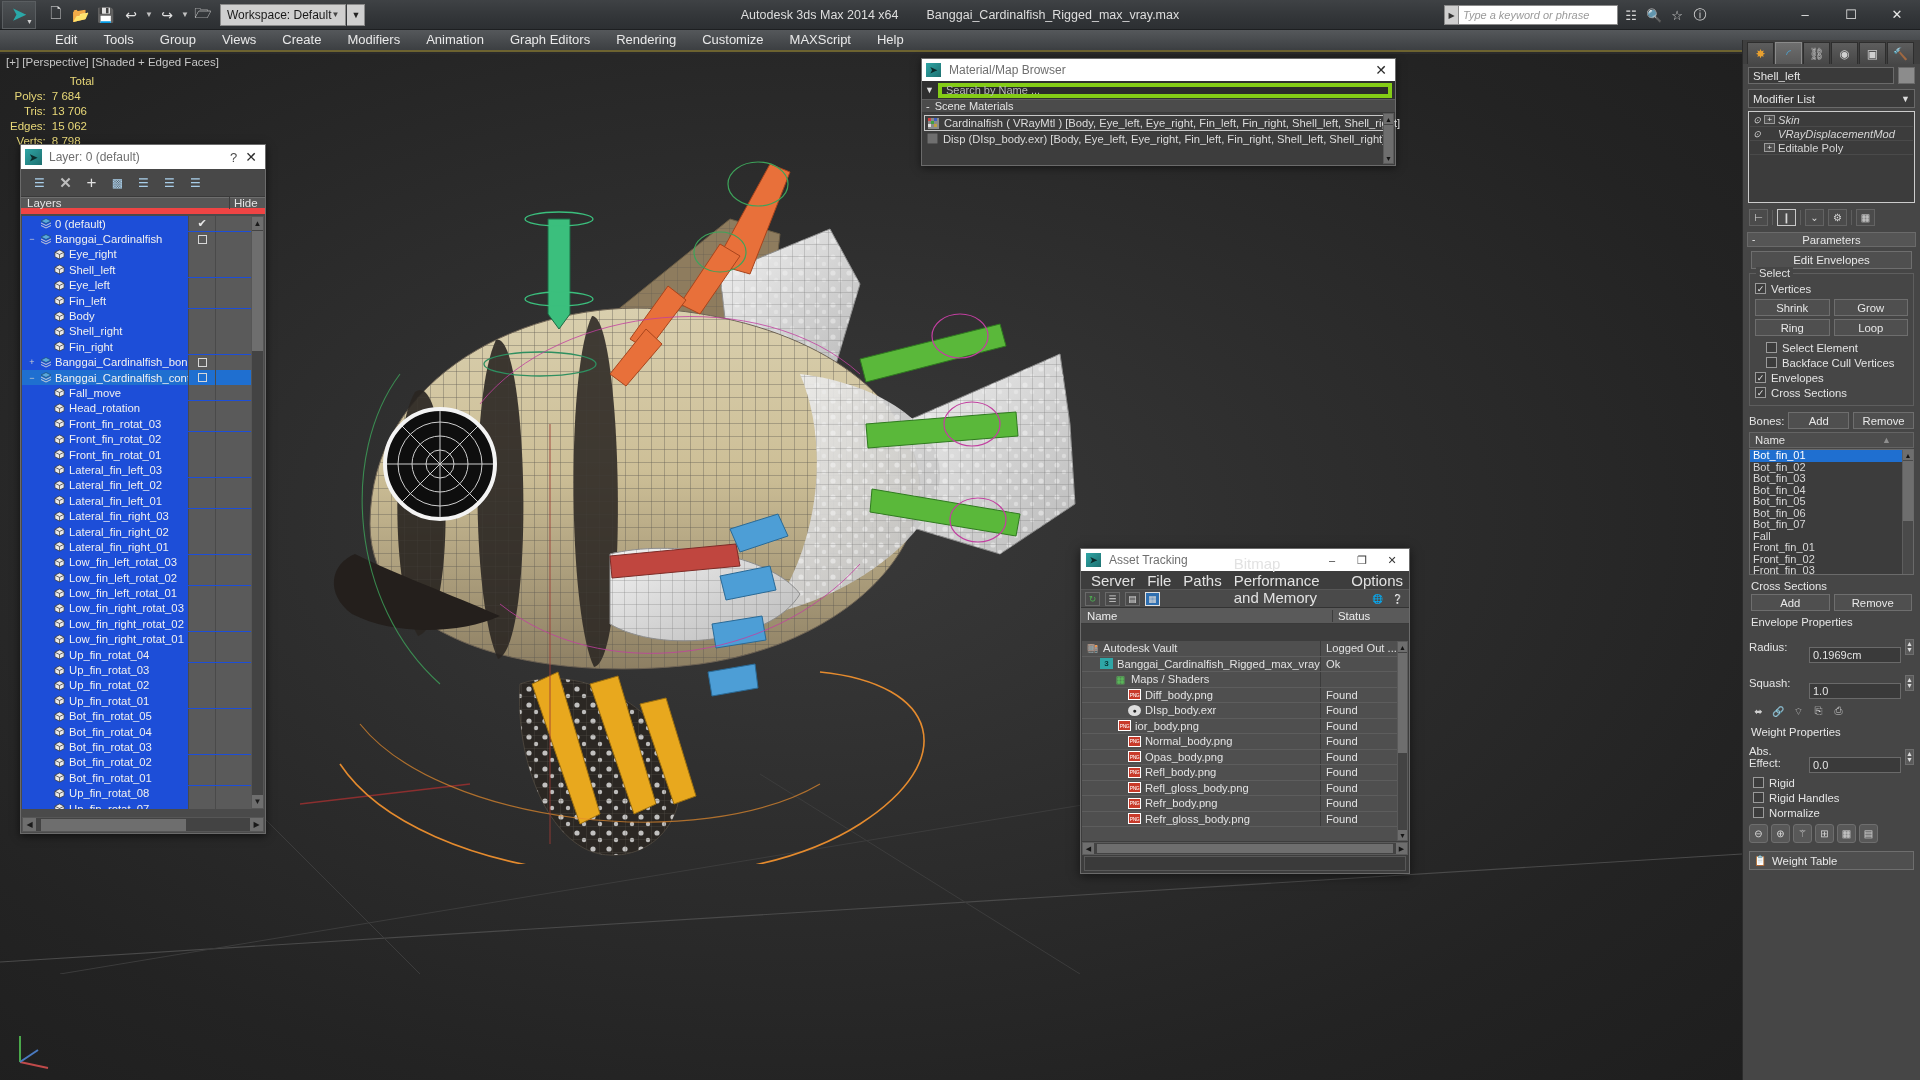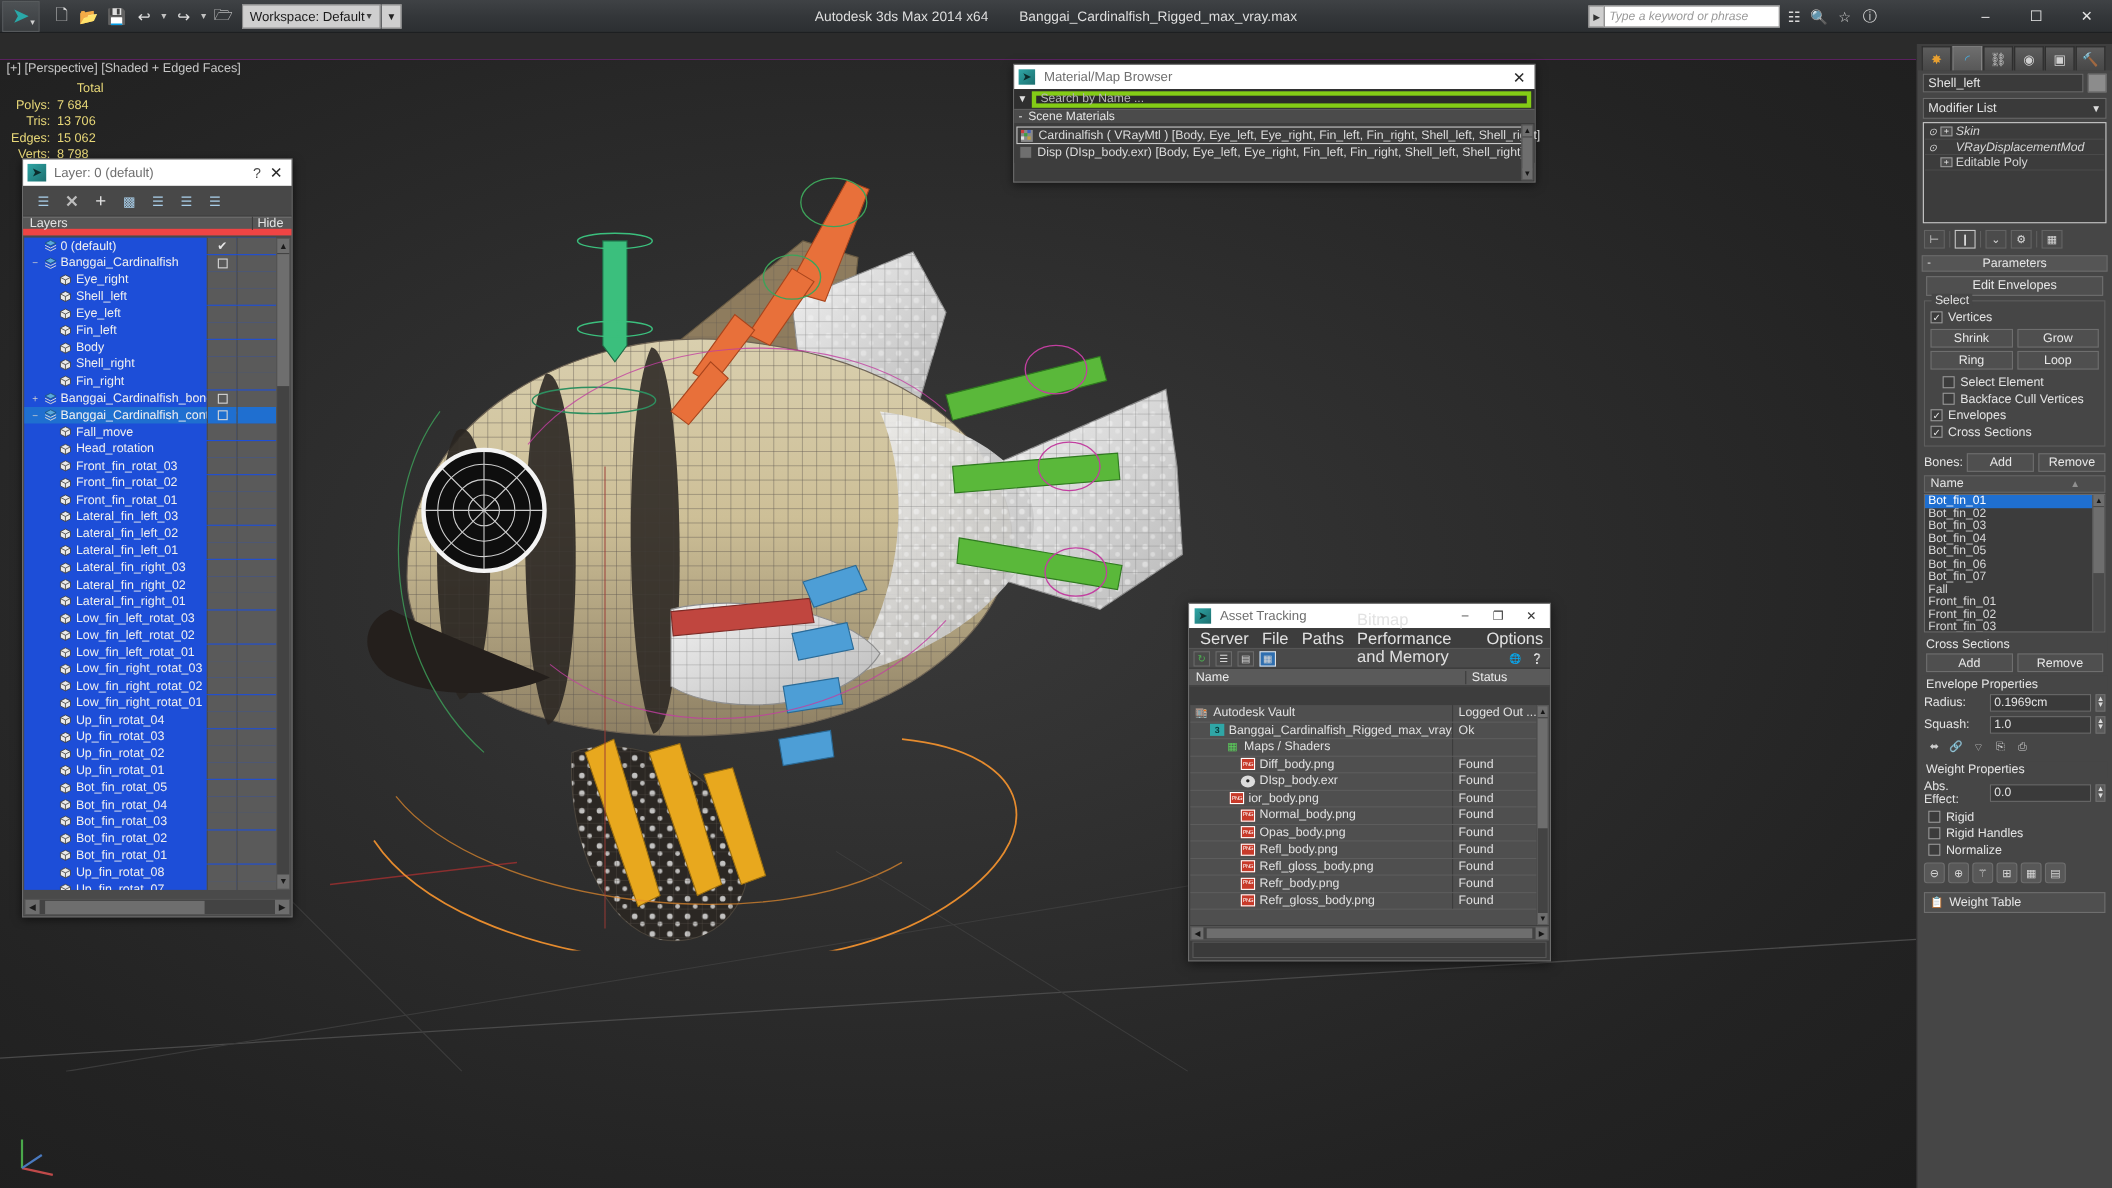--- a/index.html
+++ b/index.html
@@ -68,21 +68,21 @@
     position:absolute; left:0; top:30px; width:1920px; height:22px;
     background: linear-gradient(to bottom,#55585b,#3c3f42);
     display:flex; align-items:center; padding-left:42px; gap:0;
     border-bottom:2px solid #6d6330;
   }
   .menubar .mi { padding:0 13px; height:22px; line-height:22px; font-size:13px; color:#e9e9e9; }
 
   
   .viewport {
     position:absolute; left:0; top:54px; width:1742px; height:1026px;
-    background:#a21caf;
+    background:#14532d;
     overflow:hidden;
   }
   .vp-grad {
     position:absolute; inset:0;
     background: radial-gradient(ellipse at 46% 46%, #3a3a3a 0%, #2e2e2e 38%, #232323 75%, #1e1e1e 100%);
   }
   .vplabel { position:absolute; left:6px; top:2px; font-size:11.5px; color:#c6c6c6; }
   .vpstats { position:absolute; left:10px; top:20px; font-size:11.5px; color:#e8d878; line-height:15px; }
   .vpstats table { border-collapse:collapse; }
   .vpstats td { padding:0 4px 0 0; font-size:11.5px; color:#e8d878; }
@@ -297,21 +297,21 @@
   .bonerow { height:11.5px; font-size:11px; color:#d8d8d8; padding-left:3px; line-height:11.5px; }
   .bonerow.sel { background:#1f6fd0; color:#fff; }
   .bonescroll { position:absolute; right:0; top:0; bottom:0; width:11px; background:#4a4a4a;
     border-left:1px solid #5e5e5e; }
   .bonescroll .u { height:10px; background:#6e6e6e; color:#151515; font-size:7px;
     display:flex;align-items:center;justify-content:center; }
   .bonescroll .t { position:absolute; top:11px; left:0; right:0; height:60px; background:#6e6e6e; }
   .fieldrow { display:flex; align-items:center; padding:2px 6px; font-size:11.3px; color:#e4e4e4; gap:4px; }
   .fieldrow .fl { width:56px; }
   .spin { flex:1; height:16px; background:#3a3a3a; border:1px solid #6a6a6a; color:#e4e4e4;
-    font-size:11px; padding-left:3px; display:flex; align-items:center; }
+    font-size:11px; padding-left:3px; display:flex; align-items:center;margin-top:16px; }
   .spinup { width:9px; height:16px; background:#5a5a5a; border:1px solid #6e6e6e; font-size:7px;
     display:flex; flex-direction:column; align-items:center; justify-content:center; color:#ddd; line-height:6px;}
   .iconrow { display:flex; align-items:center; gap:5px; padding:3px 8px; }
   .iconrow .ib { width:15px; height:14px; display:flex; align-items:center; justify-content:center;
     font-size:10px; color:#cfcfcf; }
   .iconrow2 { display:flex; align-items:center; gap:3px; padding:4px 6px; }
   .iconrow2 .ib2 { width:19px; height:19px; border-radius:3px; background:#585858;
     border:1px solid #6e6e6e; display:flex; align-items:center; justify-content:center;
     font-size:10px; color:#d8d8d8; }
   .wtbtn { margin:4px 6px; height:19px; background:#4f4f4f; border:1px solid #6e6e6e;
@@ -359,20 +359,34 @@
       <div class="ic">ⓘ</div>
     </div>
 
     <div class="winctl">
       <div>–</div>
       <div>☐</div>
       <div class="close">✕</div>
     </div>
   </div>
 
+  <div class="menubar" id="menubar">
+      <div class="mi">Edit</div>
+      <div class="mi">Tools</div>
+      <div class="mi">Group</div>
+      <div class="mi">Views</div>
+      <div class="mi">Create</div>
+      <div class="mi">Modifiers</div>
+      <div class="mi">Animation</div>
+      <div class="mi">Graph Editors</div>
+      <div class="mi">Rendering</div>
+      <div class="mi">Customize</div>
+      <div class="mi">MAXScript</div>
+      <div class="mi">Help</div>
+    </div>
 
   <div class="viewport">
     <div class="vp-grad"></div>
 
     <svg class="floor" viewBox="0 0 1742 300" preserveAspectRatio="none">
       <line x1="0" y1="288" x2="1742" y2="180" stroke="#4a4a4a" stroke-width="1.2"></line>
       <line x1="60" y1="300" x2="1300" y2="95" stroke="#3c3c3c" stroke-width="1"></line>
       <line x1="420" y1="300" x2="180" y2="60" stroke="#3c3c3c" stroke-width="1"></line>
       <line x1="760" y1="100" x2="1080" y2="300" stroke="#3c3c3c" stroke-width="1"></line>
       <line x1="300" y1="130" x2="470" y2="110" stroke="#8b2f2f" stroke-width="1.4"></line>

